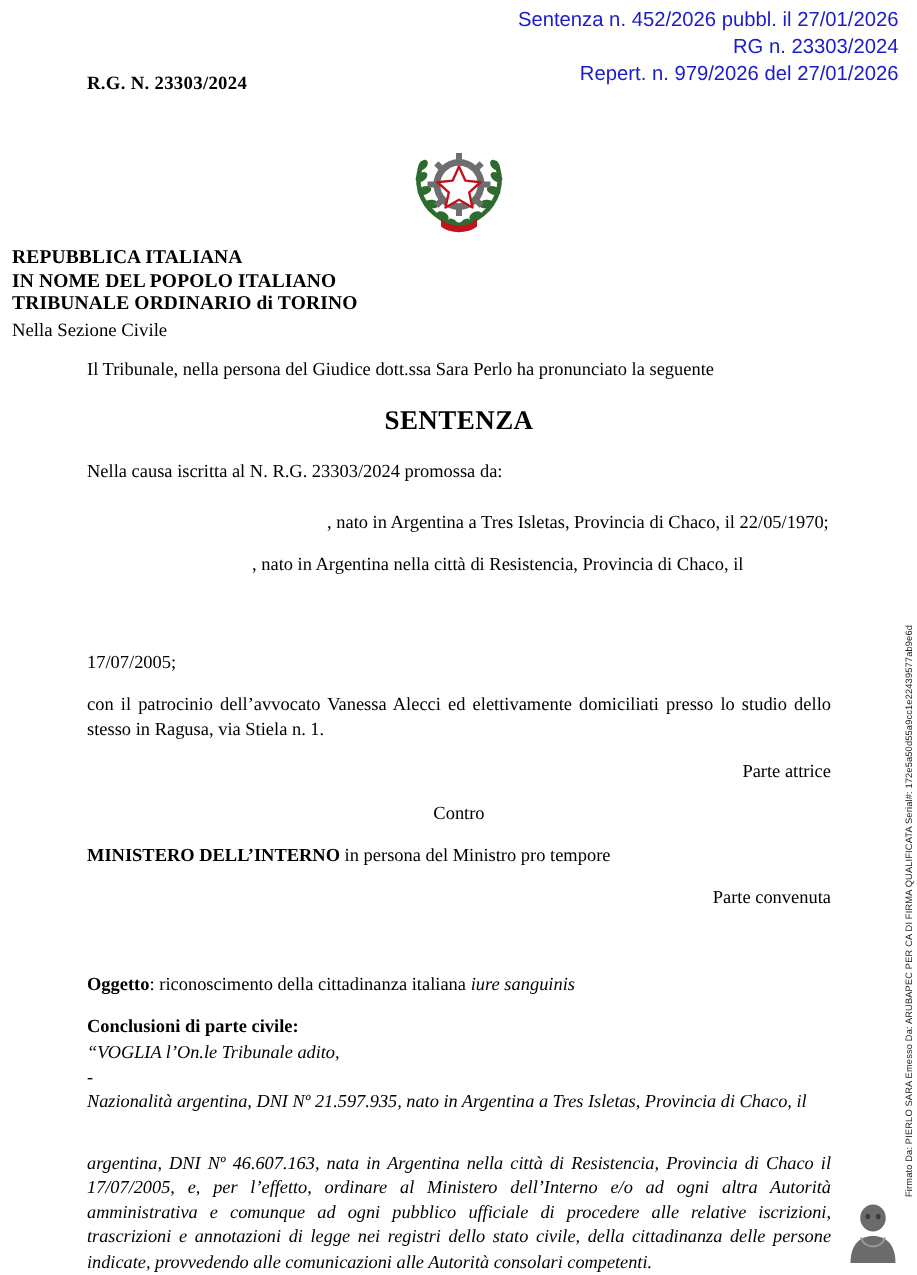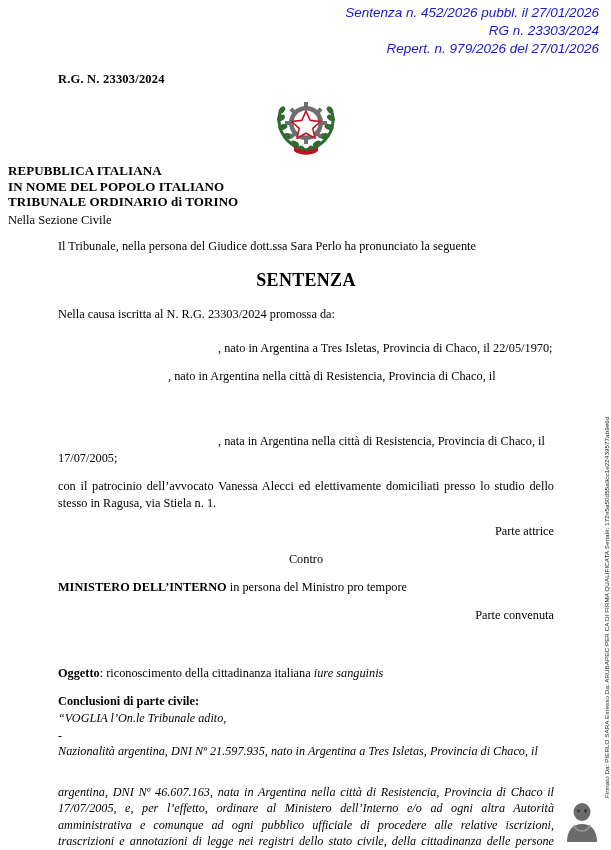--- a/index.html
+++ b/index.html
@@ -27,27 +27,26 @@
   .header-stamp {
     position: absolute;
     top: 4px;
     right: 12px;
     text-align: right;
     color: #1b1bc8;
     font-family: "Liberation Sans", sans-serif;
     font-size: 13.5px;
     line-height: 18px;
     white-space: nowrap;
-    font-style: italic;
   }
 
   
   .rg-line {
     position: absolute;
-    top: 72px;
+    top: 48px;
     left: 58px;
     font-weight: bold;
     font-size: 12.5px;
     letter-spacing: 0.2px;
   }
 
   
   .emblem {
     position: absolute;
     top: 96px;
@@ -232,21 +231,20 @@
 
     <div class="gap-md"></div>
     <p class="indent-name">, nato in Argentina a Tres Isletas, Provincia di Chaco, il 22/05/1970;</p>
 
     <div class="gap-sm"></div>
     <p class="indent-name2">, nato in Argentina nella città di Resistencia, Provincia di Chaco, il</p>
 
     <div class="gap-lg"></div>
     <div class="gap-lg"></div>
 
-    <p class="indent-name3">, nata in Argentina nella città di Resistencia, Provincia di Chaco, il</p>
     <p>17/07/2005;</p>
 
     <div class="gap-sm"></div>
     <p>con il patrocinio dell’avvocato Vanessa Alecci ed elettivamente domiciliati presso lo studio dello stesso in Ragusa, via Stiela n. 1.</p>
 
     <div class="gap-sm"></div>
     <p class="party-label">Parte attrice</p>
 
     <div class="gap-sm"></div>
     <p class="centered">Contro</p>

